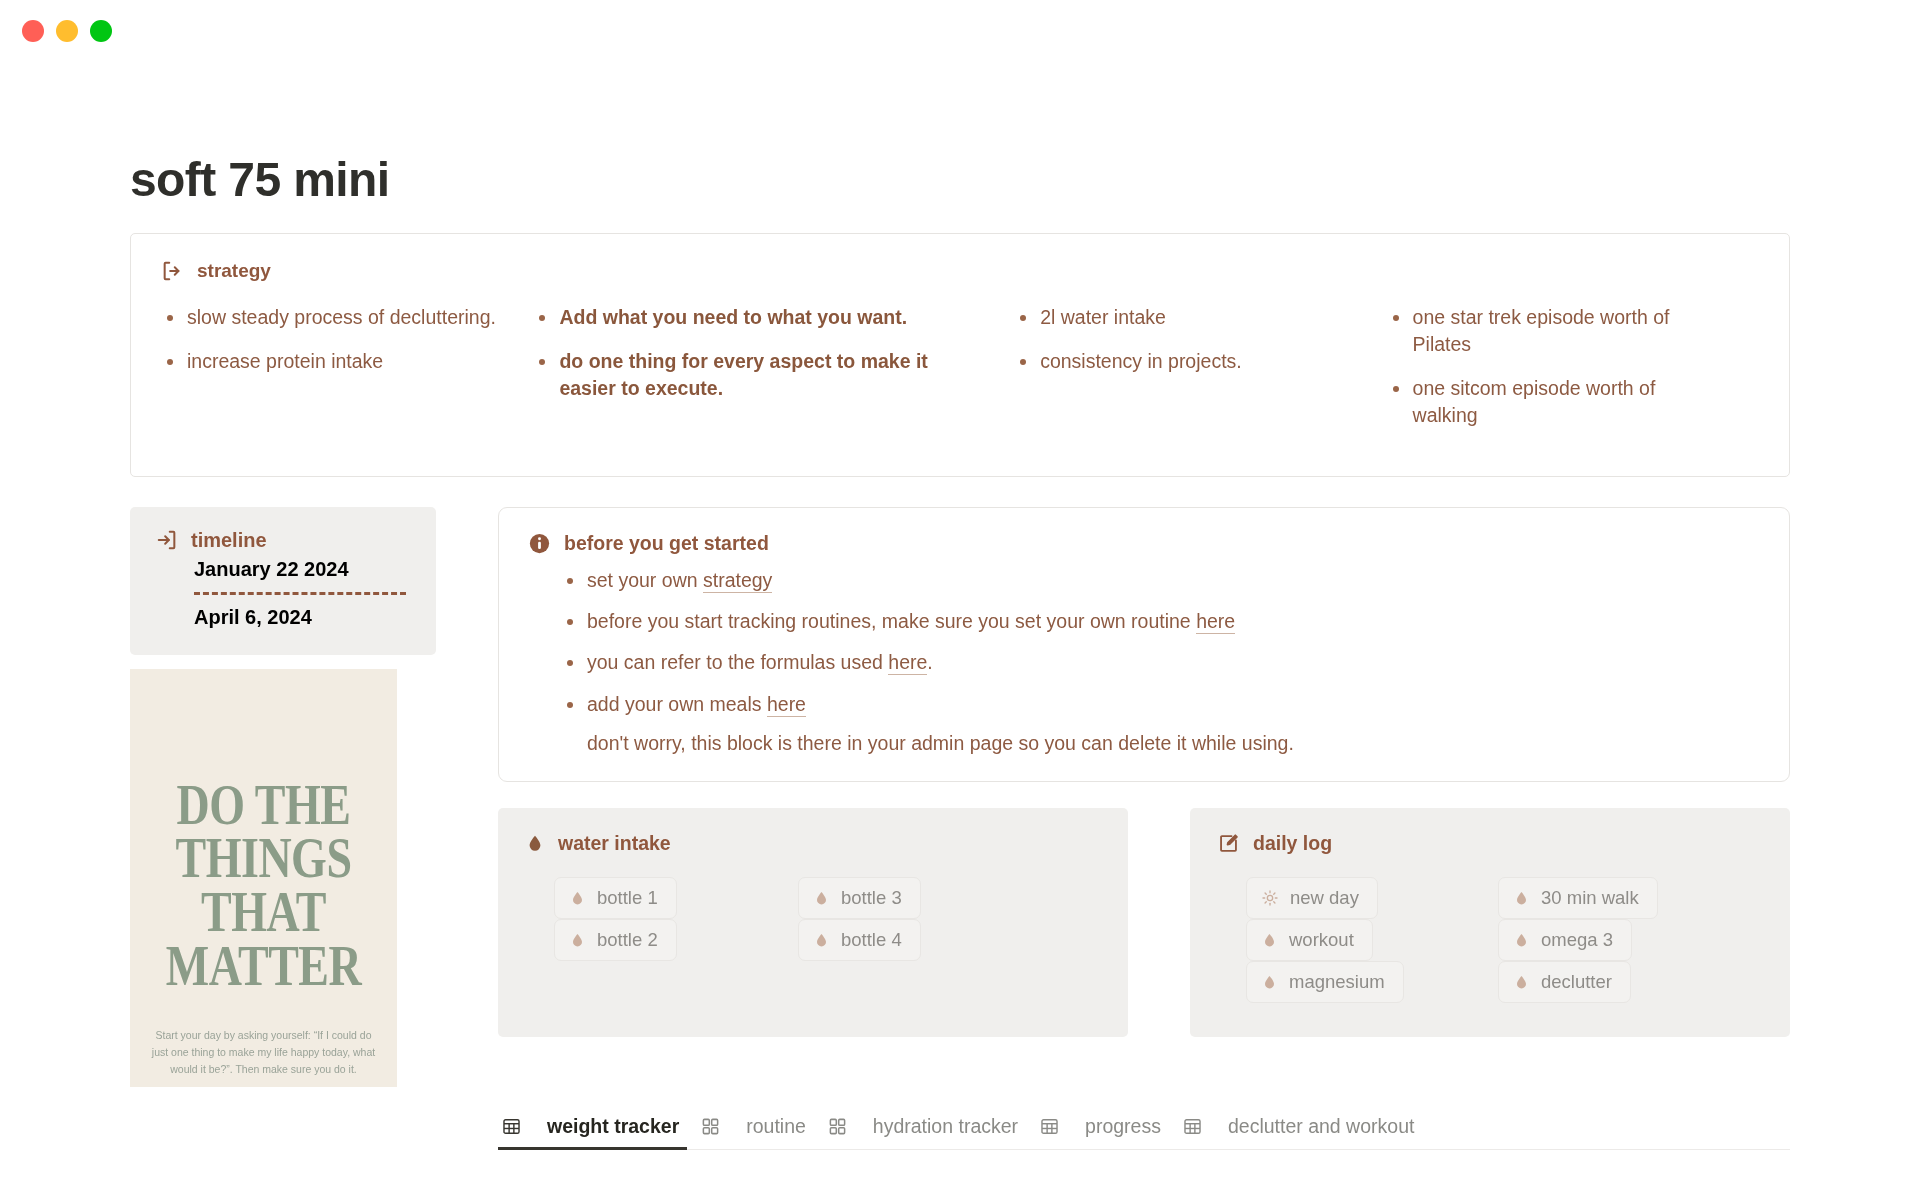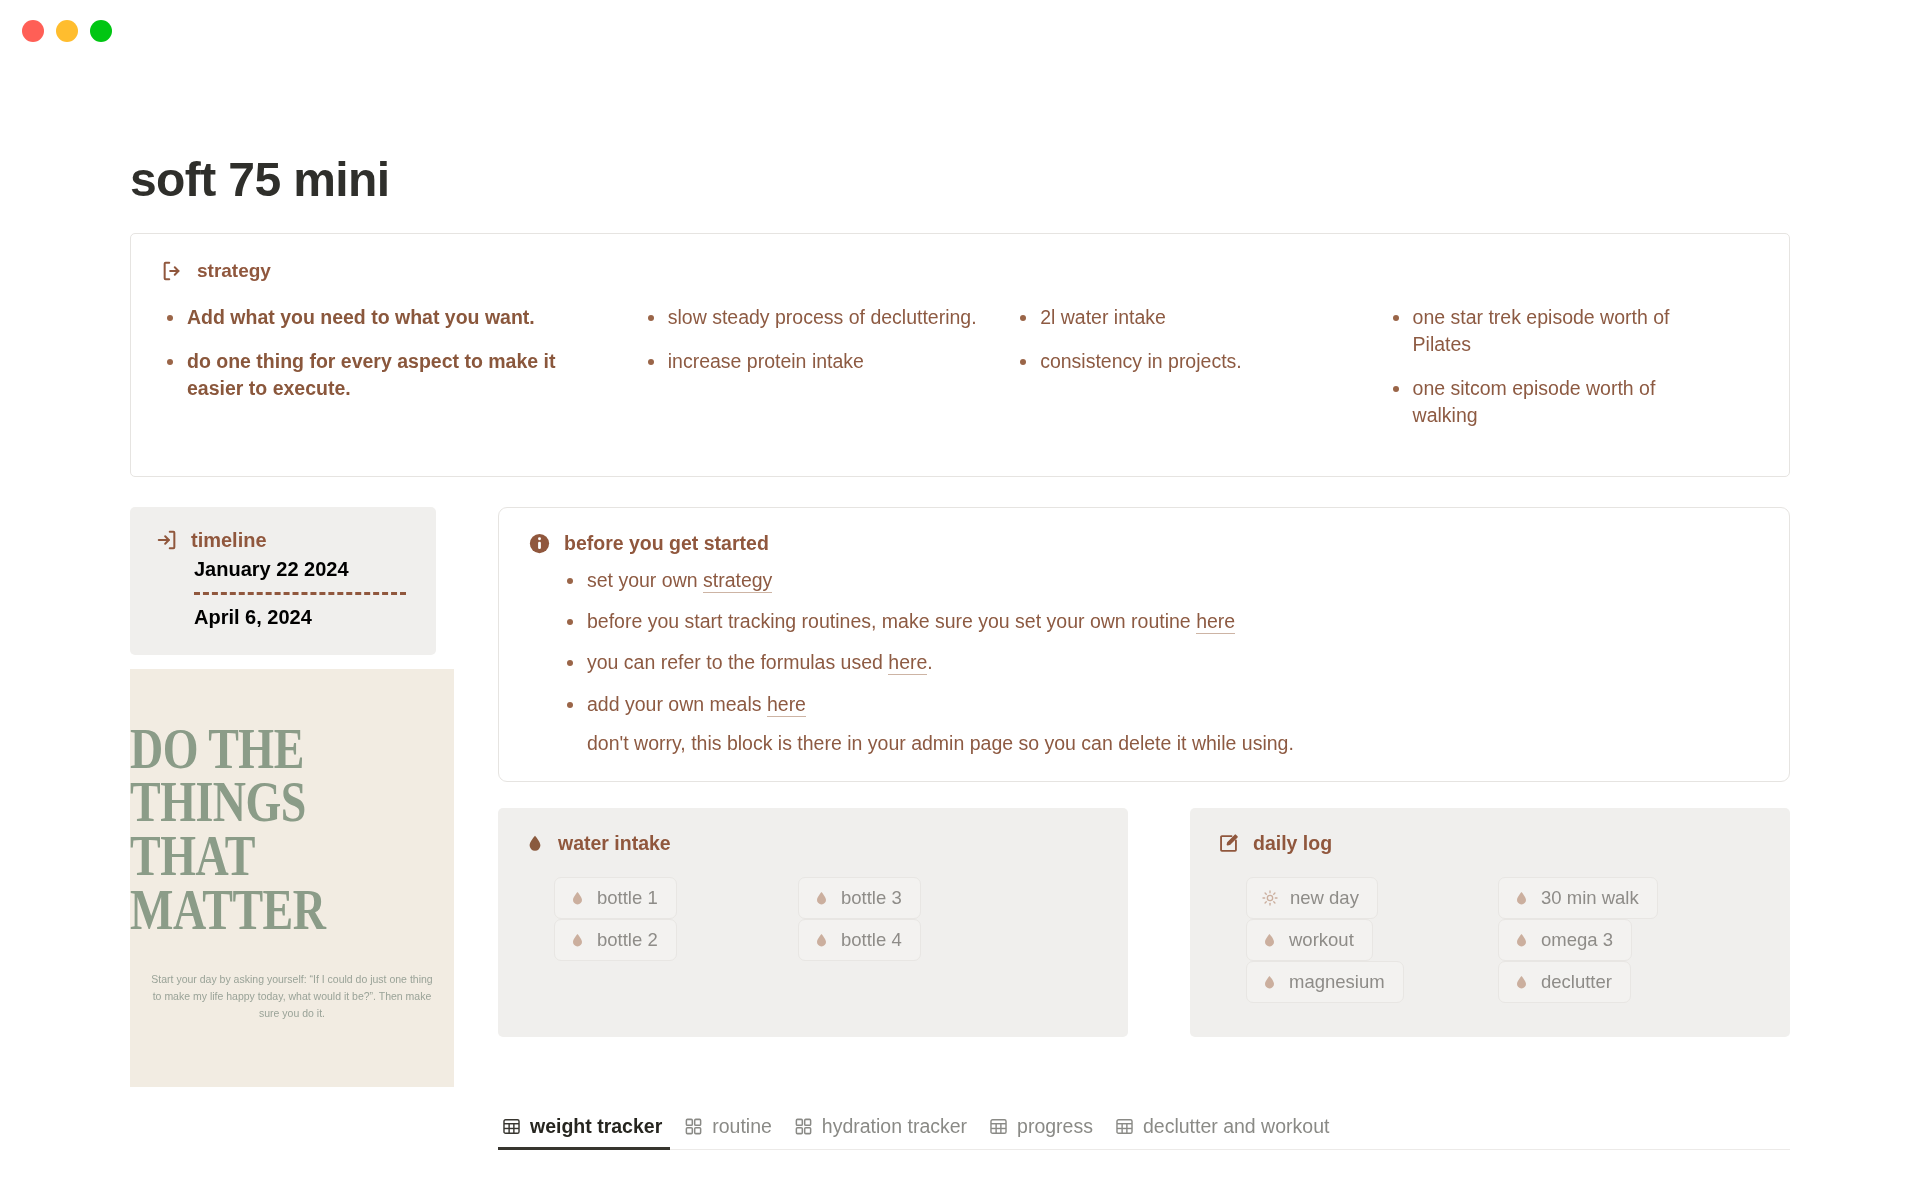--- a/index.html
+++ b/index.html
@@ -62,24 +62,24 @@
     font-size: 20px; font-weight: 700; color: #90573d; margin-bottom: 6px;
   }
   .tl-date { font-size: 20px; font-weight: 700; color: #000000; padding-left: 38px; }
   .tl-sep {
     margin: 11px 0 11px 38px; width: 212px; height: 0;
     border-top: 3px dashed #90573d;
   }
 
   
   .poster {
-    margin-top: 14px; width: 324px; height: 418px;
+    margin-top: 14px; width: 267px; height: 418px;
     background: #f2ece2; overflow: hidden; position: relative;
-    display: flex; flex-direction: column; align-items: flex-start;
-    justify-content: flex-start; padding-top: 54px;
+    display: flex; flex-direction: column; align-items: center;
+    justify-content: flex-start; padding-top: 110px;
   }
   .poster-line {
     font-family: "Liberation Serif", serif; font-weight: 700;
     color: #8b9c88; font-size: 46px; line-height: 0.95;
     letter-spacing: -0.5px; text-align: center; white-space: nowrap;
     transform: scaleY(1.22); transform-origin: center top;
     margin-bottom: 10px;
   }
   .poster-sub {
     margin-top: 34px; padding: 0 20px; text-align: center;
@@ -132,21 +132,21 @@
     background: #f3f2f0; padding: 9px 18px 9px 15px;
     font-size: 18.5px; color: #8e8c88; align-self: flex-start;
   }
 
   
   .tabbar {
     margin-left: 368px; margin-top: 22px;
     border-bottom: 1px solid #eceae8; display: flex; align-items: flex-end;
   }
   .tab {
-    display: flex; align-items: center; gap: 9px;
+    display: flex; align-items: center; gap: 26px;
     padding: 6px 18px 11px 4px; font-size: 19.5px; color: #8a8a86;
     position: relative; white-space: nowrap;
   }
   .tab.active { color: #26251f; font-weight: 700; }
   .tab.active:after {
     content: ""; position: absolute; left: 0; right: 10px; bottom: -1px;
     height: 3px; background: #37352f;
   }
 </style>
 </head>
@@ -169,30 +169,30 @@
         <span class="ico">
           <svg width="22" height="22" viewBox="0 0 24 24" fill="none" stroke="#90573d" stroke-width="2.2" stroke-linecap="round" stroke-linejoin="round">
             <path d="M9 3H5a1 1 0 0 0-1 1v16a1 1 0 0 0 1 1h4"></path>
             <polyline points="15 8 19 12 15 16"></polyline>
             <line x1="19" y1="12" x2="10" y2="12"></line>
           </svg>
         </span>
         <span>strategy</span>
       </div>
       <div class="cols">
+        <div class="col">
+          <ul class="blist">
+            <li>slow steady process of decluttering.</li>
+            <li>increase protein intake</li>
+          </ul>
+        </div>
         <div class="col c1">
           <ul class="blist bold">
             <li>Add what you need to what you want.</li>
             <li>do one thing for every aspect to make it easier to execute.</li>
-          </ul>
-        </div>
-        <div class="col">
-          <ul class="blist">
-            <li>slow steady process of decluttering.</li>
-            <li>increase protein intake</li>
           </ul>
         </div>
         <div class="col">
           <ul class="blist">
             <li>2l water intake</li>
             <li>consistency in projects.</li>
           </ul>
         </div>
         <div class="col">
           <ul class="blist">

